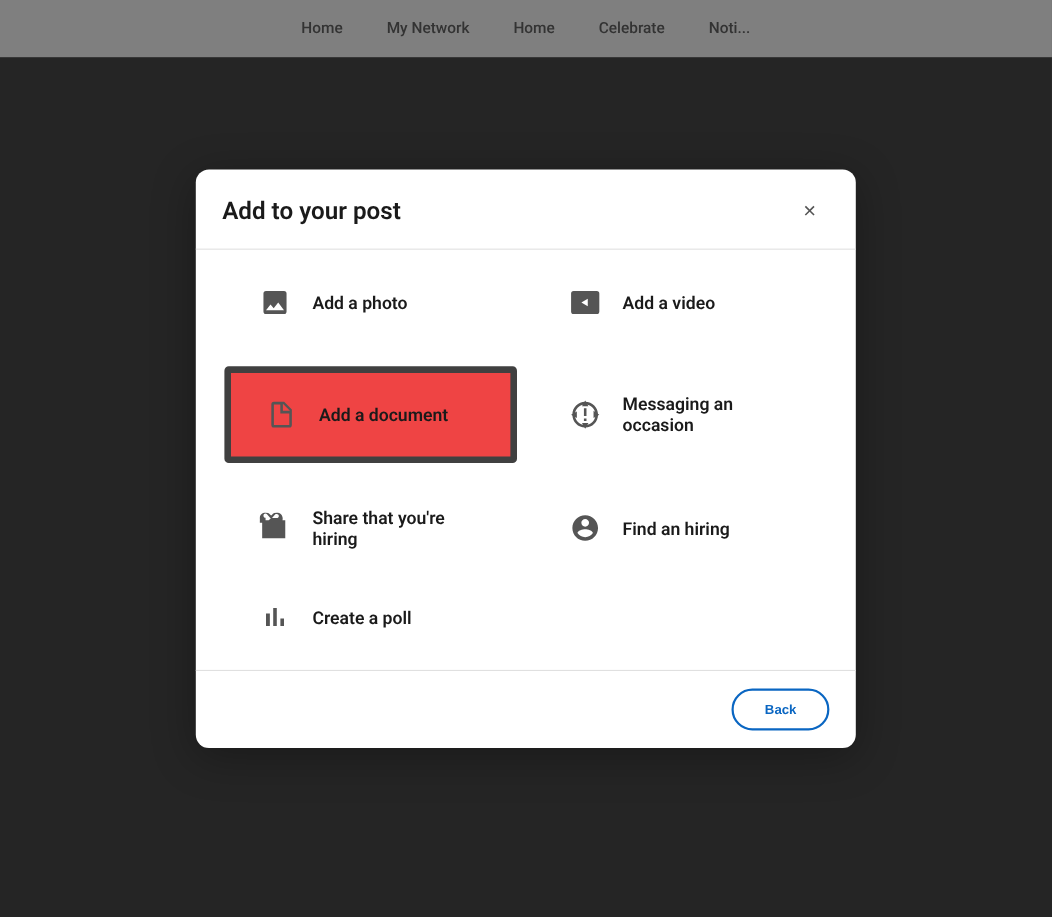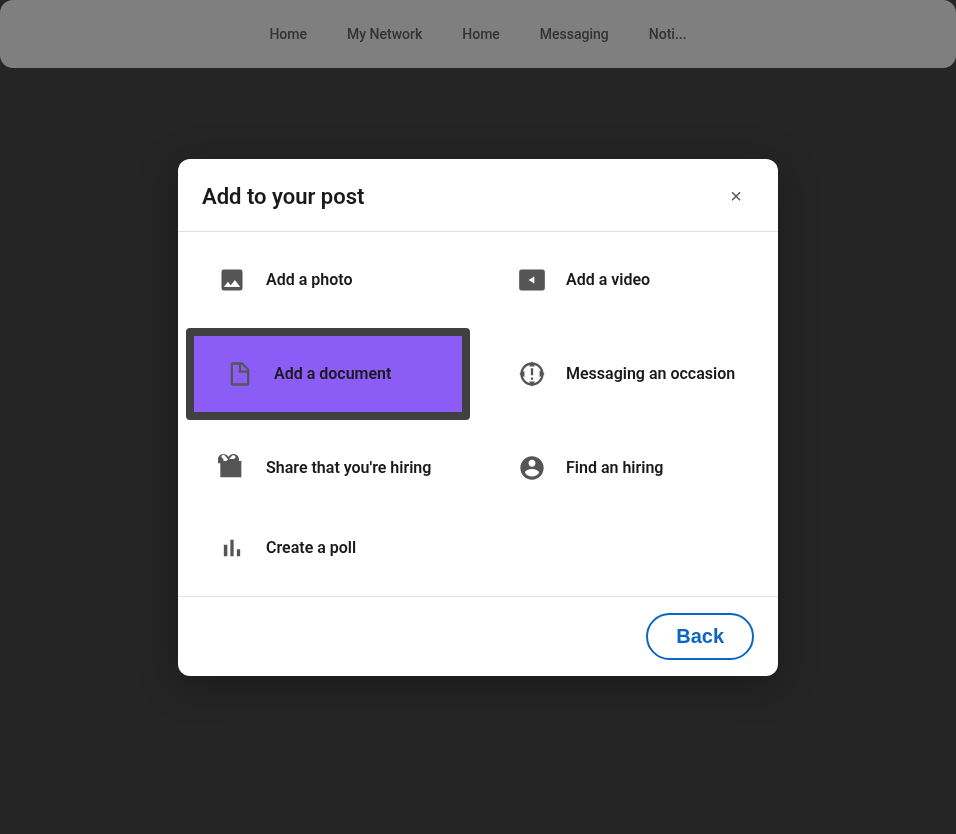--- a/index.html
+++ b/index.html
@@ -14,29 +14,28 @@
       font-family: -apple-system, BlinkMacSystemFont, 'Segoe UI', Roboto, Arial, sans-serif;
       overflow: hidden;
     }
 
     
     .nav-bar {
       position: absolute;
       top: 0;
       left: 0;
       right: 0;
-      height: 68px;
+      height: 52px;
       background: #fff;
       display: flex;
       align-items: center;
       justify-content: center;
       gap: 40px;
       padding: 0 20px;
       z-index: 1;
-      border-radius: 13px;
     }
 
     .nav-item {
       color: #666;
       font-size: 14px;
       font-weight: 500;
     }
 
     
     .overlay {
@@ -87,40 +86,40 @@
       border-radius: 50%;
       color: #555;
       font-size: 20px;
       transition: background 0.15s;
     }
 
     
     .options-grid {
       display: grid;
       grid-template-columns: 1fr 1fr;
-      padding: 8px 0;
+      padding: 8px 18px;
       flex: 1;
     }
 
     .option-item {
       display: flex;
       align-items: center;
       gap: 16px;
       padding: 20px 28px;
       cursor: pointer;
       border-radius: 8px;
       transition: background 0.15s;
       margin: 2px 8px;
     }
 
     .option-item.active-highlighted {
-      background: #8b5cf6;
-      border: 8px solid #404040;
+      background: #ef4444;
+      border: 6px solid #404040;
       border-radius: 4px;
-      margin: 8px 8px;
+      margin: 18px 8px;
     }
 
     .option-icon {
       width: 36px;
       height: 36px;
       display: flex;
       align-items: center;
       justify-content: center;
       flex-shrink: 0;
       color: #555;
@@ -143,36 +142,36 @@
       padding: 16px 24px;
       display: flex;
       justify-content: flex-end;
       border-top: 1px solid #e0e0e0;
     }
 
     .back-btn {
       border: 2px solid #0a66c2;
       background: #fff;
       color: #0a66c2;
-      font-size: 20px;
+      font-size: 12px;
       font-weight: 600;
       padding: 10px 28px;
       border-radius: 24px;
       cursor: pointer;
       transition: background 0.15s;
     }
   </style>
 </head>
 <body>
 
 <div class="nav-bar">
   <span class="nav-item">Home</span>
   <span class="nav-item">My Network</span>
   <span class="nav-item">Home</span>
-  <span class="nav-item">Messaging</span>
+  <span class="nav-item">Celebrate</span>
   <span class="nav-item">Noti...</span>
 </div>
 
 <div class="overlay">
   <div class="modal">
 
     <div class="modal-header">
       <h2 class="modal-title">Add to your post</h2>
       <button class="close-btn">×</button>
     </div>

